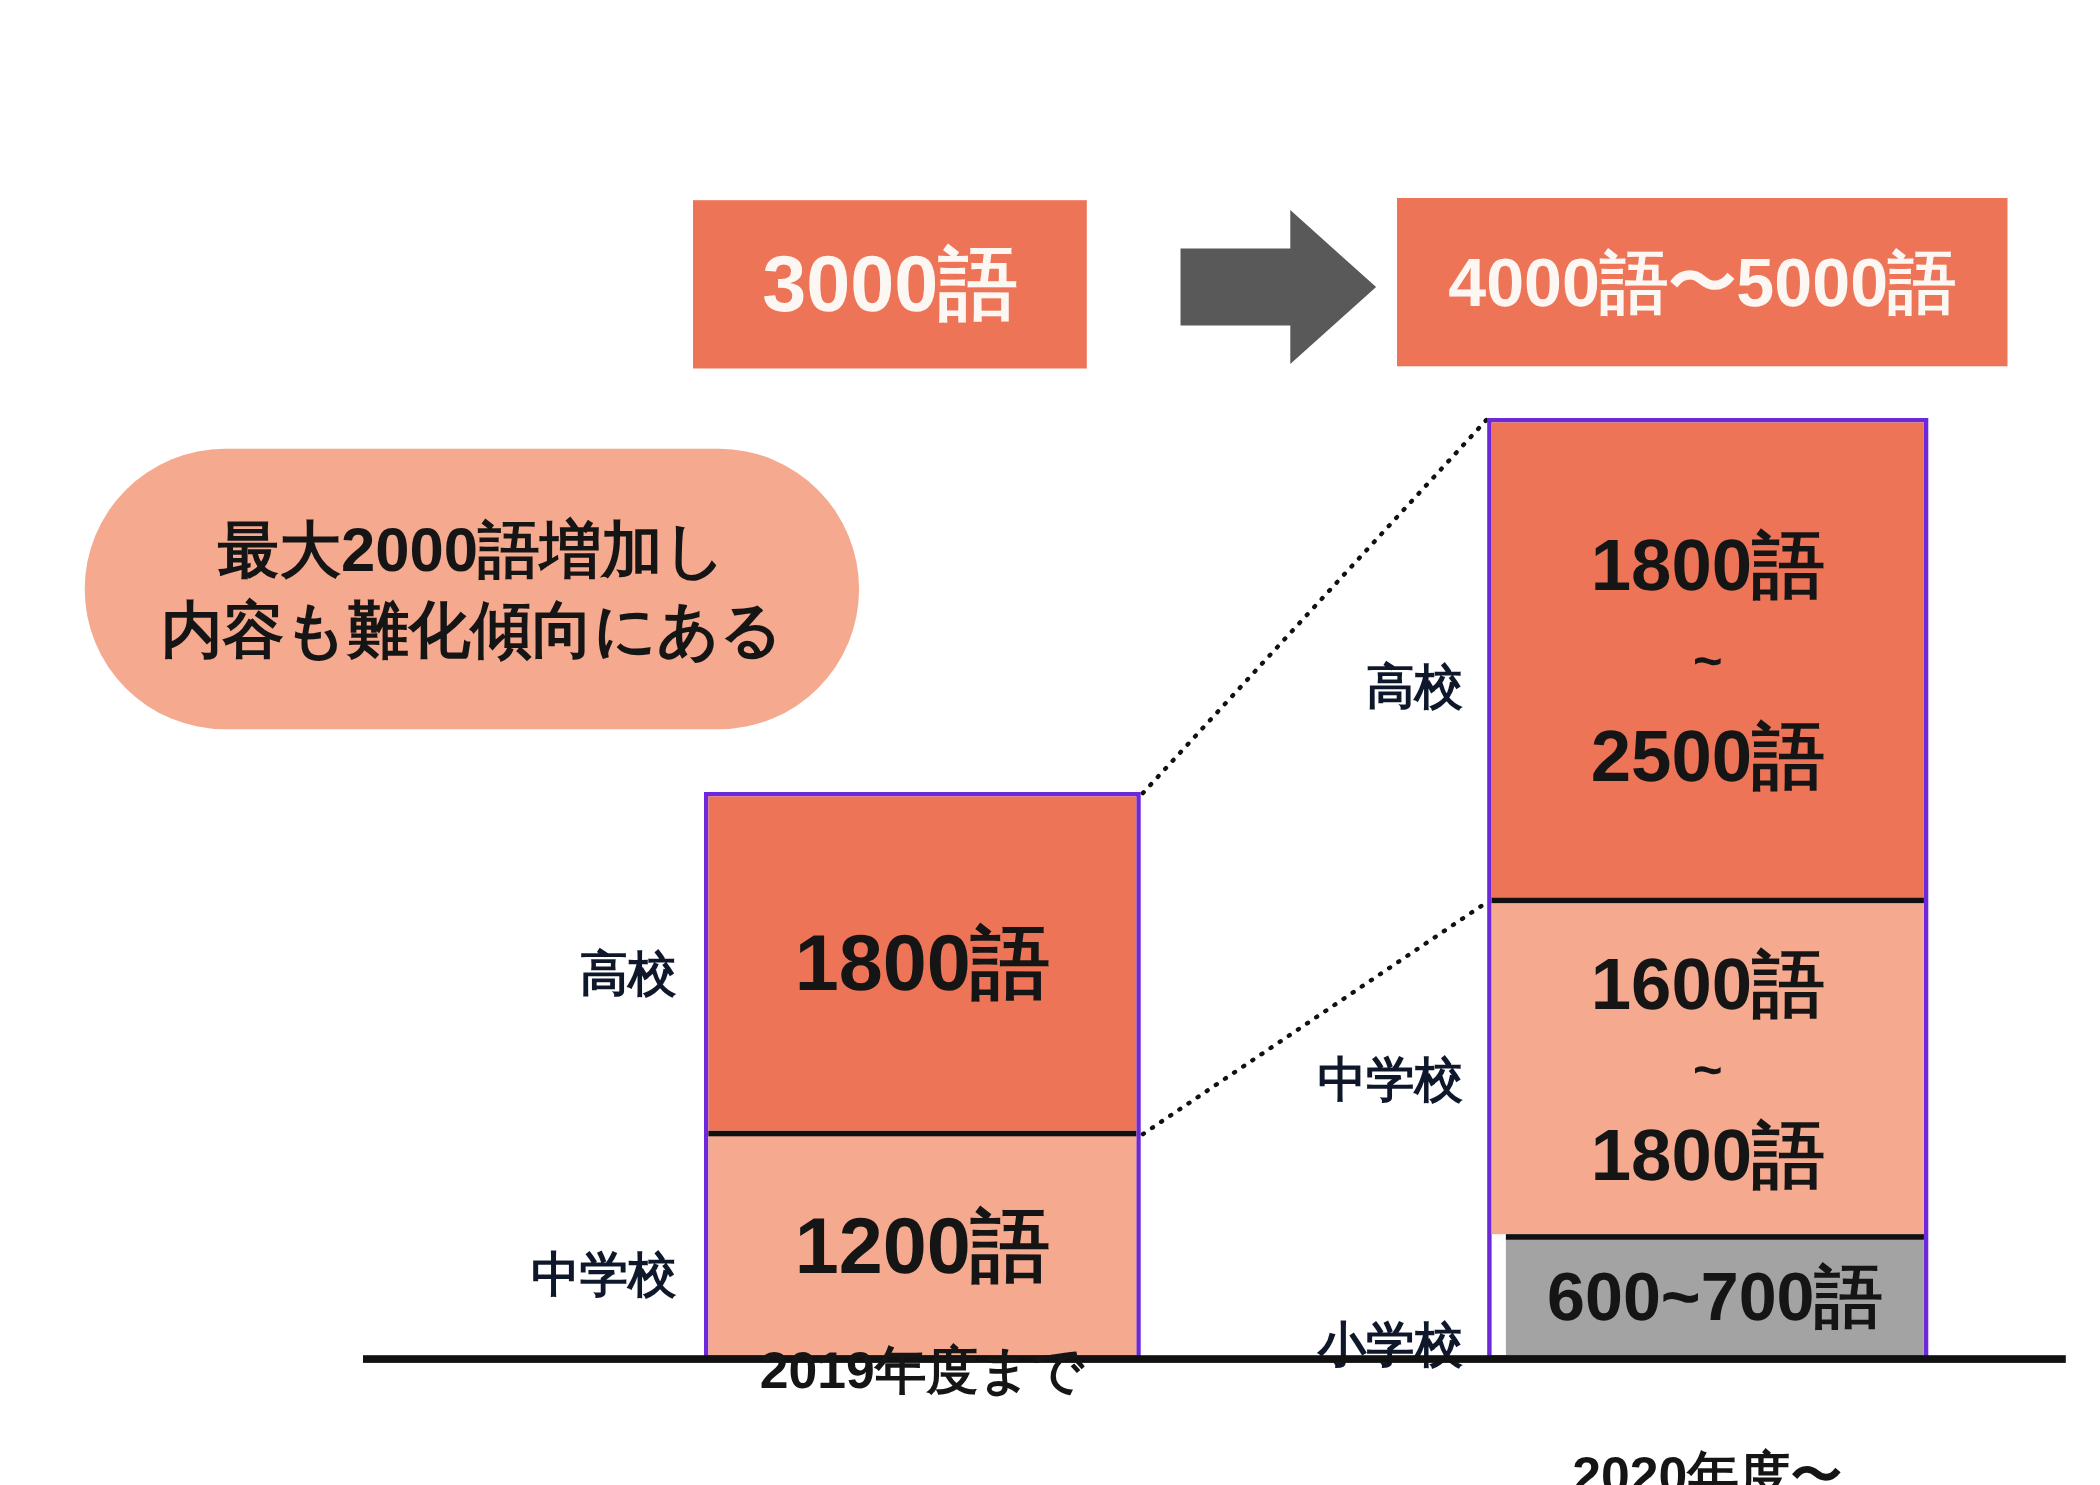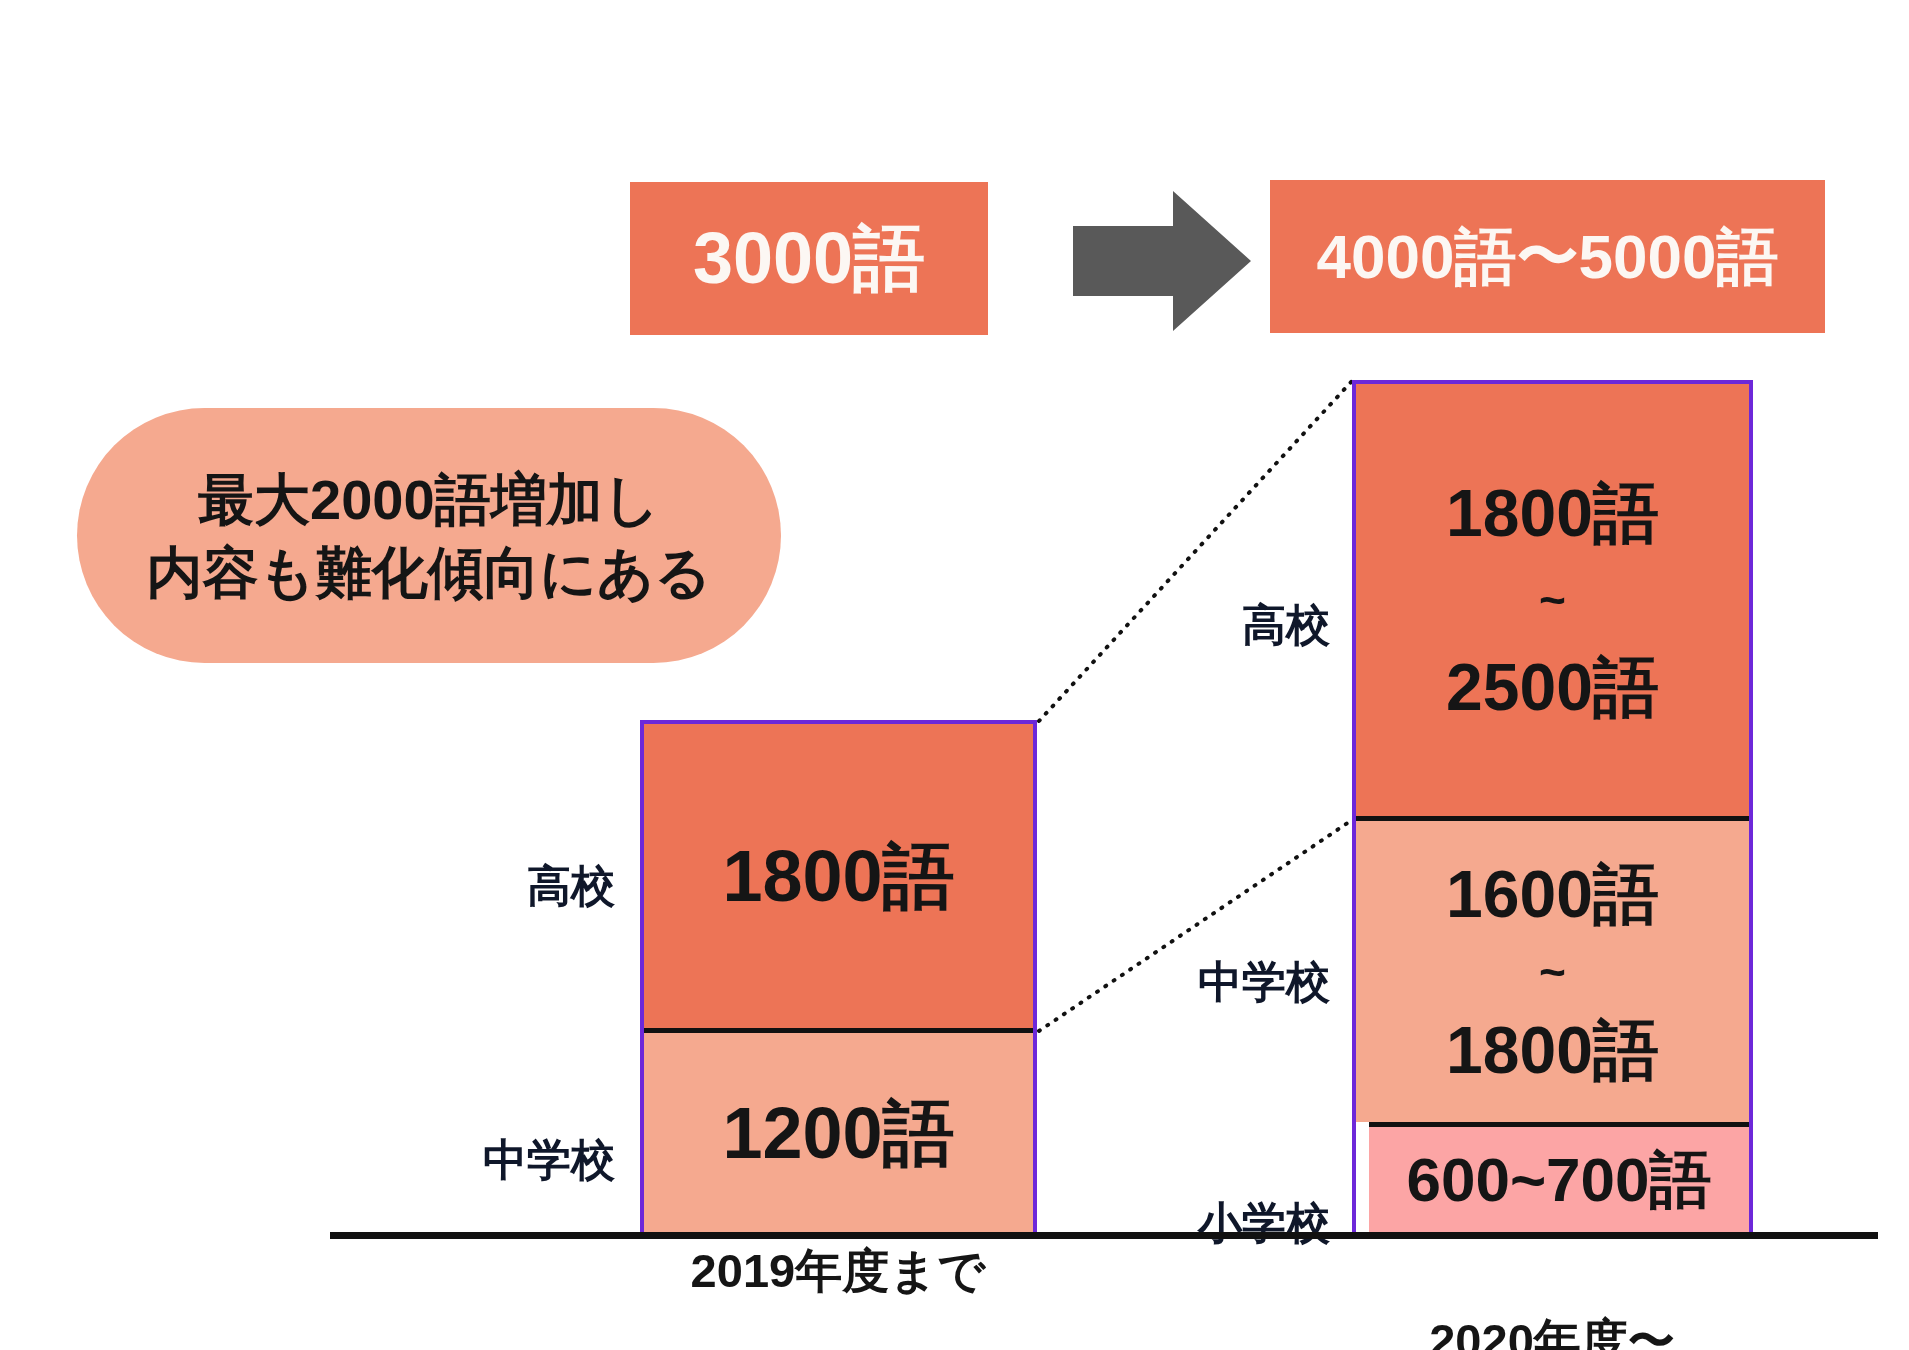--- a/index.html
+++ b/index.html
@@ -33,36 +33,36 @@
     font-weight:bold;color:#151515;text-align:center;
   }
   .seg + .seg{border-top:5px solid #111111;}
   .seg .big{font-size:66px;line-height:72px;}
   .seg .tilde{font-size:46px;line-height:50px;}
   #seg-hs-2019{flex:0 0 304px;background:#ED7456;}
   #seg-jhs-2019{flex:1 1 auto;background:#F5A98F;}
   #seg-hs-2019 .big,#seg-jhs-2019 .big{font-size:72px;}
   #seg-hs-2020{flex:0 0 432px;background:#ED7456;gap:26px;}
   #seg-jhs-2020{flex:0 0 306px;background:#F5A98F;gap:17px;}
-  #seg-es-2020{flex:1 1 auto;background:#fca5a5;margin-left:13px;}
+  #seg-es-2020{flex:1 1 auto;background:#a3a3a3;margin-left:13px;}
   #seg-es-2020 .big{font-size:62px;}
   
   .side-label{
     position:absolute;width:240px;text-align:right;font-weight:bold;font-size:44px;line-height:44px;color:#0f172a;
   }
   #lbl-hs-2019{left:375px;top:864px;}
   #lbl-jhs-2019{left:375px;top:1138px;}
   #lbl-hs-2020{left:1090px;top:603px;}
   #lbl-jhs-2020{left:1090px;top:960px;}
   #lbl-es-2020{left:1090px;top:1165px;margin-top:36px;}
   
   .axis-label{
     position:absolute;width:520px;text-align:center;font-weight:bold;font-size:47px;color:#151515;
   }
-  #axis-label-2019{left:578px;top:1240px;}
+  #axis-label-2019{left:578px;top:1215px;}
   #axis-label-2020{left:1292px;top:1310px;}
 </style>
 </head>
 <body>
 
 <div id="canvas">
 
   <div class="flow-box" id="box-before">
     <span>3000語</span>
   </div>

